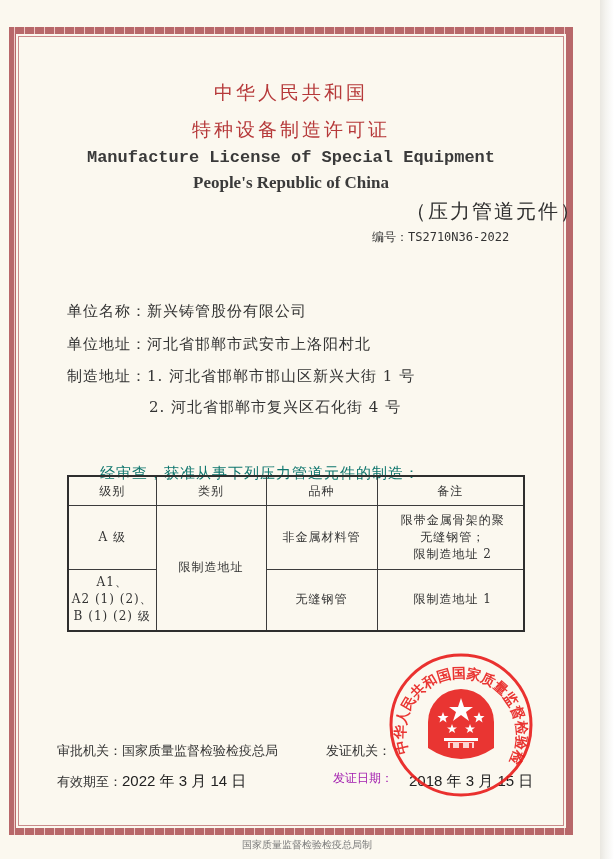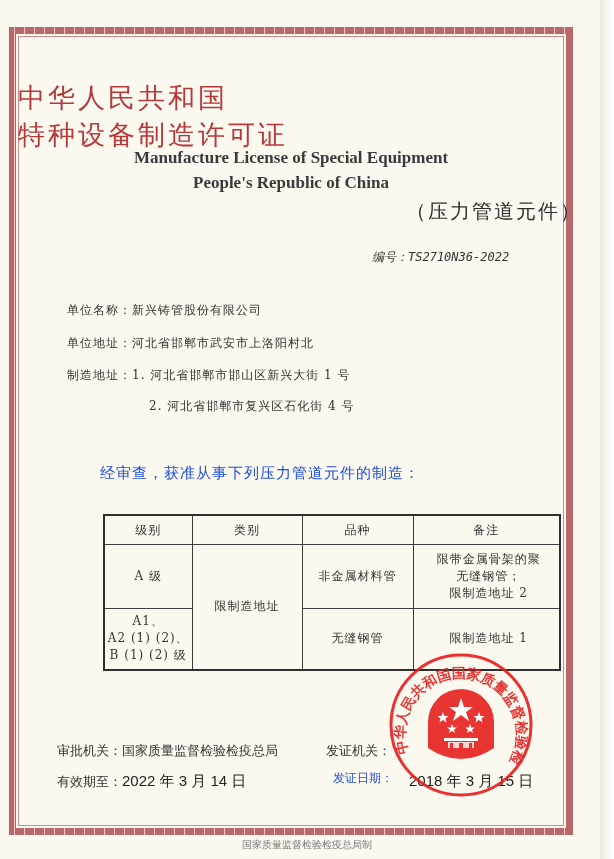--- a/index.html
+++ b/index.html
@@ -29,42 +29,42 @@
     background:
       repeating-linear-gradient(90deg, transparent 0 5px, rgba(255,235,230,.75) 5px 6px, transparent 6px 10px);
     pointer-events:none;
   }
   .frame-line {
     position:absolute; left:2px; top:2px; right:2px; bottom:2px;
     border:1px solid #c98a8a;
   }
   .abs { position:absolute; white-space:nowrap; }
   .title-cn {
-    left:18px; width:582px; text-align:left;
+    left:0; width:582px; text-align:center;
     color:#b6393a; font-family:"DejaVu Sans", sans-serif;
-    font-size:27px; letter-spacing:3px; font-weight:normal;
+    font-size:19px; letter-spacing:3px; font-weight:normal;
   }
   .title-en {
     left:0; width:582px; text-align:center;
     font-family:"Liberation Serif", serif; font-weight:bold;
     color:#3a3a3a; font-size:17px;
   }
   .subtitle {
     left:0; width:582px; text-align:right;
     font-family:"DejaVu Sans", sans-serif; font-size:20px; color:#2f2f2f; letter-spacing:2px;
   }
   .cert-no { font-size:12px; color:#333; }
   .cert-no .val { font-family:"DejaVu Sans Mono", monospace; font-size:12px; }
-  .field { font-size:12px; color:#333; letter-spacing:1px; }
+  .field { font-size:15px; color:#333; letter-spacing:1px; }
   .field .lbl { font-family:"DejaVu Sans", sans-serif; }
-  .intro { font-size:15px; color:#1d4ed8; letter-spacing:1px; }
+  .intro { font-size:15px; color:#0f766e; letter-spacing:1px; }
   table.grid {
-    position:absolute; left:67px; top:514px; width:456px; height:155px;
+    position:absolute; left:67px; top:475px; width:456px; height:155px;
     border-collapse:collapse; table-layout:fixed;
-    font-size:12px; color:#333;margin-left:36px;
+    font-size:12px; color:#333;
   }
   table.grid td, table.grid th {
     border:1px solid #3c3c3c; padding:0; text-align:center; vertical-align:middle;
     font-weight:normal; letter-spacing:1px;
   }
   table.grid { border:2px solid #2e2e2e; }
   table.grid th { height:28px; font-size:12px; }
   table.grid td.note { text-align:center; padding-left:5px; line-height:17px; font-size:12px; }
   .footer-row { font-size:13px; color:#333;margin-top:28px; }
   .footer-row .date { font-family:"Liberation Sans", sans-serif; font-size:15px; color:#222; }
@@ -82,25 +82,25 @@
 
 <div class="page-edge"></div>
 
 <div class="frame">
   <div class="frame-inner"></div>
   <div class="frame-line"></div>
 </div>
 
 <div class="abs title-cn" style="top:80px;">中华人民共和国</div>
 <div class="abs title-cn" style="top:117px;">特种设备制造许可证</div>
-<div class="abs title-en" style="top:148px;">Manufacture License of Special Equipment</div>
+<div class="abs title-en" style="top:148px;font-family:Liberation Mono, monospace;">Manufacture License of Special Equipment</div>
 <div class="abs title-en" style="top:173px;">People's Republic of China</div>
 <div class="abs subtitle" style="top:198px;">（压力管道元件）</div>
 
-<div class="abs cert-no" style="left:372px; top:249px;font-style:italic;">
+<div class="abs cert-no" style="left:372px; top:229px;">
   <span>编号：</span><span class="val">TS2710N36-2022</span>
 </div>
 
 <div class="abs field" style="left:67px; top:302px;">
   <span class="lbl">单位名称：</span><span>新兴铸管股份有限公司</span>
 </div>
 <div class="abs field" style="left:67px; top:335px;">
   <span class="lbl">单位地址：</span><span>河北省邯郸市武安市上洛阳村北</span>
 </div>
 <div class="abs field" style="left:67px; top:367px;">
@@ -147,21 +147,21 @@
   </table>
 
 <div class="abs footer-row" style="left:57px; top:714px;">
   <span>审批机关：</span><span>国家质量监督检验检疫总局</span>
 </div>
 <div class="abs footer-row" style="left:326px; top:714px;">发证机关：</div>
 
 <div class="abs footer-row" style="left:57px; top:744px;text-align:right;">
   <span>有效期至：</span><span class="date">2022 年 3 月 14 日</span>
 </div>
-<div class="abs footer-row" style="left:333px; top:742px; font-size:12px; color:#1d4ed8;">发证日期：</div>
+<div class="abs footer-row" style="left:333px; top:742px; font-size:12px; color:#a21caf;">发证日期：</div>
 <div class="abs footer-row" style="left:409px; top:744px;">
   <span class="date">2018 年 3 月 15 日</span>
 </div>
 
 <svg class="seal" viewBox="0 0 146 146">
   <defs>
     <path id="sealArc" d="M 22 105 A 56 56 0 1 1 124 105"></path>
   </defs>
   <circle cx="73" cy="73" r="70" fill="none" stroke="#e8201e" stroke-width="3" opacity="0.92"></circle>
   <text font-size="14" fill="#e8201e" font-family="DejaVu Sans, sans-serif" font-weight="bold" opacity="0.9">

